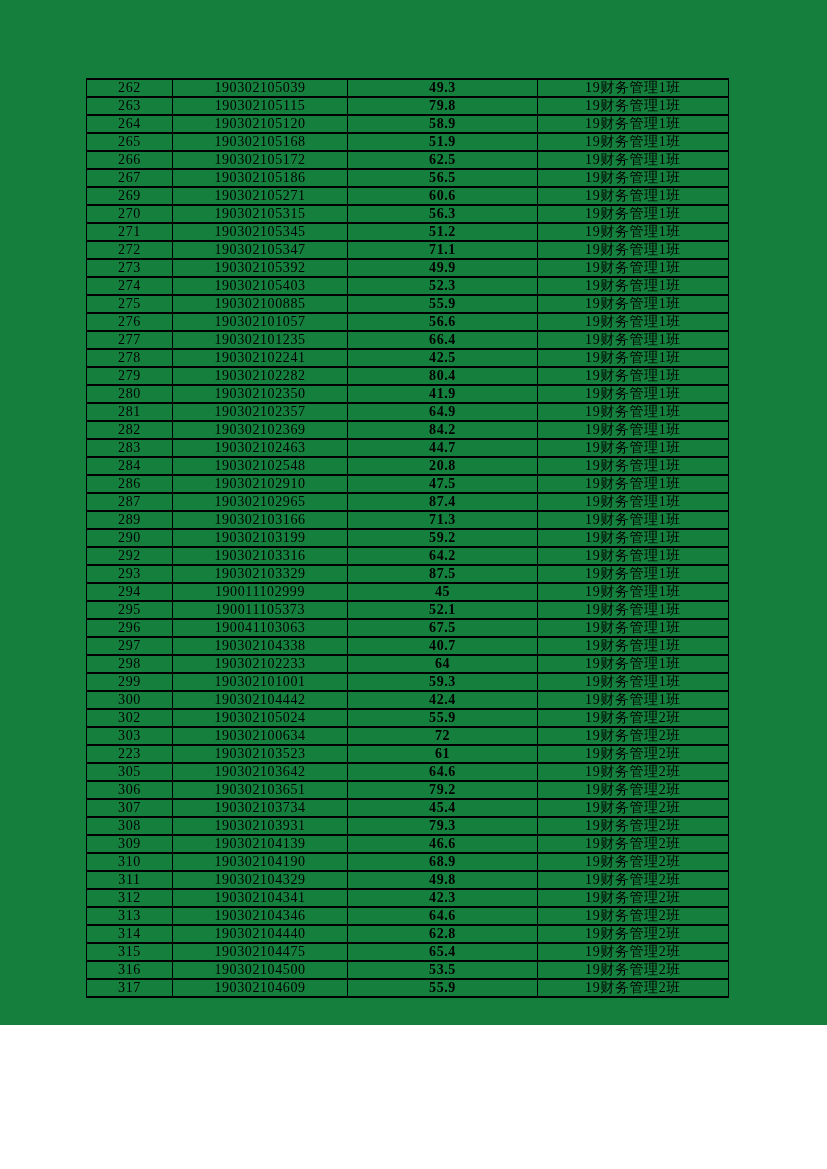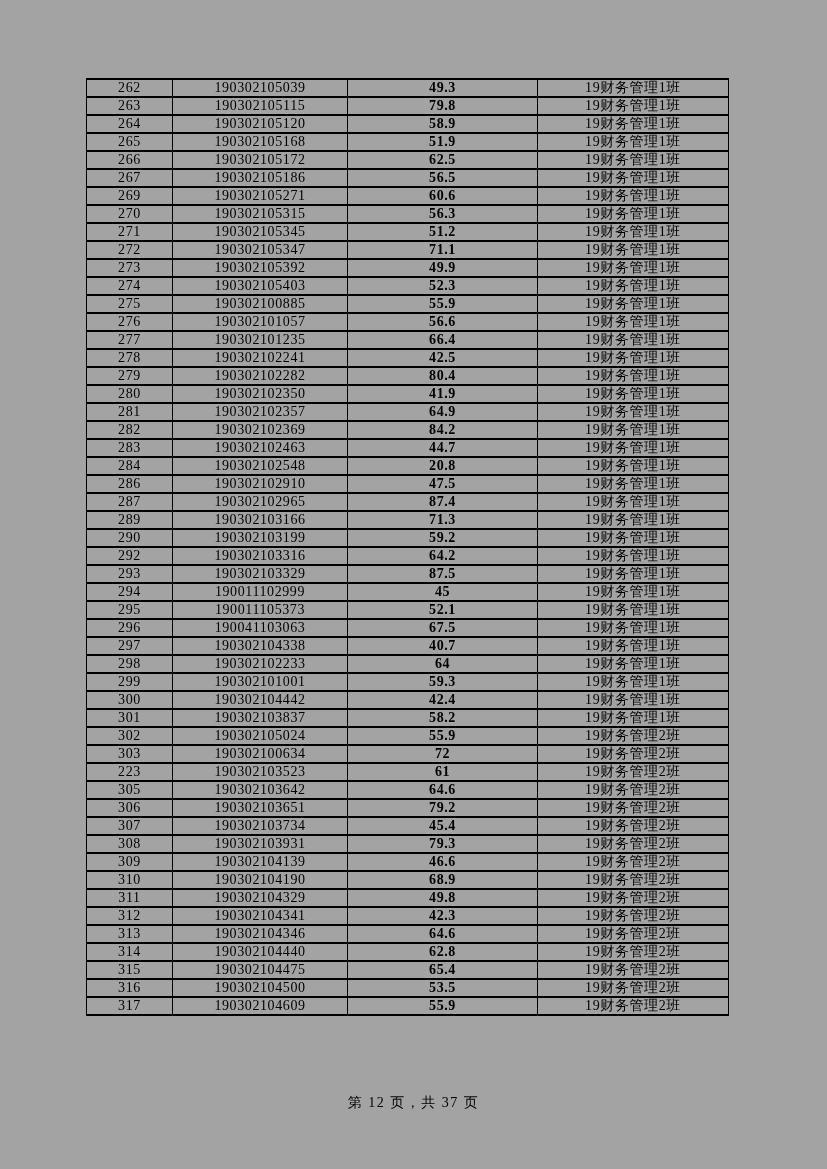--- a/index.html
+++ b/index.html
@@ -3,22 +3,22 @@
 <meta charset="utf-8">
 <style>
   html, body {
     margin: 0;
     padding: 0;
     background: #ffffff;
   }
   .page {
     position: relative;
     width: 827px;
-    height: 1169px;
-    background: #a3a3a3;
+    height: 1025px;
+    background: #15803d;
     color: #000000;
     font-family: "Liberation Serif", "DejaVu Serif", serif;
     overflow: hidden;
   }
   table.score-table {
     position: absolute;
     left: 86px;
     top: 78px;
     width: 642px;
     border-collapse: collapse;
@@ -273,26 +273,20 @@
       <td class="cell-score">59.3</td>
       <td class="cell-class">19财务管理1班</td>
     </tr>
         <tr>
       <td class="cell-no">300</td>
       <td class="cell-id">190302104442</td>
       <td class="cell-score">42.4</td>
       <td class="cell-class">19财务管理1班</td>
     </tr>
         <tr>
-      <td class="cell-no">301</td>
-      <td class="cell-id">190302103837</td>
-      <td class="cell-score">58.2</td>
-      <td class="cell-class">19财务管理1班</td>
-    </tr>
-        <tr>
       <td class="cell-no">302</td>
       <td class="cell-id">190302105024</td>
       <td class="cell-score">55.9</td>
       <td class="cell-class">19财务管理2班</td>
     </tr>
         <tr>
       <td class="cell-no">303</td>
       <td class="cell-id">190302100634</td>
       <td class="cell-score">72</td>
       <td class="cell-class">19财务管理2班</td>

